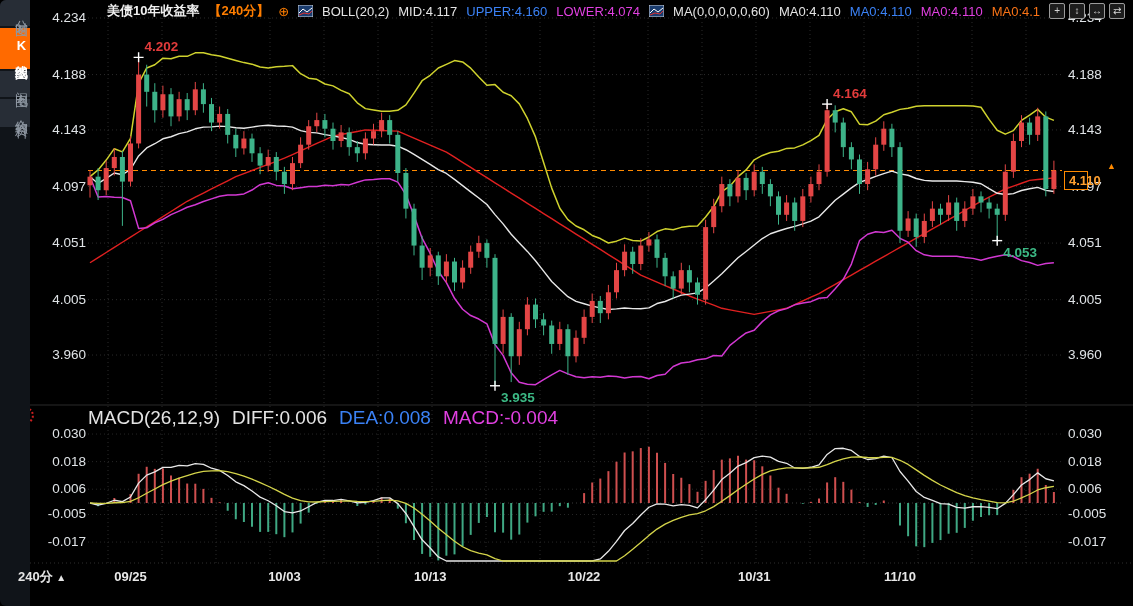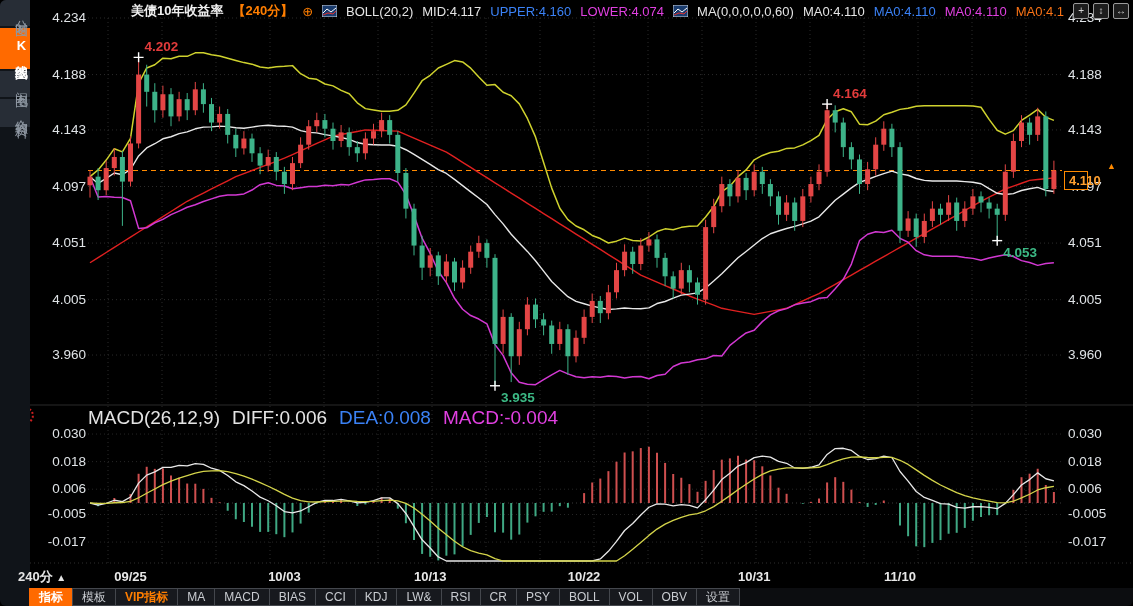--- a/index.html
+++ b/index.html
@@ -6,21 +6,21 @@
   #app{position:relative;width:1133px;height:606px;background:#000;overflow:hidden;
        font-family:"Liberation Sans","DejaVu Sans",sans-serif;border-radius:6px;}
   
   .sidebar{position:absolute;left:0;top:0;width:30px;height:606px;background:#101419;z-index:6;}
   .side-tab{writing-mode:vertical-rl;text-orientation:upright;width:30px;padding:10px 0;
             color:#8f98a3;font-size:13px;text-align:center;letter-spacing:2px;
             background:#272d36;margin-bottom:2px;cursor:pointer;box-sizing:border-box;}
   .side-tab.active{background:#ff6a00;color:#fff;font-weight:bold;}
   
   .header{position:absolute;left:30px;top:0;right:0;height:22px;display:flex;align-items:center;
-          gap:9px;font-size:13px;color:#e4e4e4;padding-left:77px;z-index:5;white-space:nowrap;margin-left:24px;}
+          gap:9px;font-size:13px;color:#e4e4e4;padding-left:77px;z-index:5;white-space:nowrap;}
   .hd-title{font-weight:bold;color:#f0f0f0;}
   .hd-orange{color:#ff7e00;font-weight:bold;}
   .hd-yellow{color:#3b82f6;}
   .hd-magenta{color:#e040e0;}
   .hd-green{color:#f97316;}
   .plus-ic{color:#ff7e00;font-size:13px;}
   .mini-chart-ic{width:15px;height:12px;display:inline-block;}
   .win-icons{margin-left:auto;margin-right:66px;display:flex;gap:4px;}
   .win-icon{width:14px;height:14px;border:1px solid #9a9a9a;color:#d5d5d5;font-size:10px;
             line-height:13px;text-align:center;border-radius:2px;background:#1d1d1d;cursor:pointer;}
@@ -556,32 +556,14 @@
     <div class="ptag-arrow">▲</div>
     <div class="ptag">4.110</div>
   </div>
 
   <div class="tf-footer">
     <span>240分</span>
     <span style="font-size:10px;">▲</span>
   </div>
 
 
-  <div class="toolbar">
-    <div class="tb-cell active">指标</div>
-    <div class="tb-cell">模板</div>
-    <div class="tb-cell vip">VIP指标</div>
-    <div class="tb-cell">MA</div>
-    <div class="tb-cell">MACD</div>
-    <div class="tb-cell">BIAS</div>
-    <div class="tb-cell">CCI</div>
-    <div class="tb-cell">KDJ</div>
-    <div class="tb-cell">LW&amp;</div>
-    <div class="tb-cell">RSI</div>
-    <div class="tb-cell">CR</div>
-    <div class="tb-cell">PSY</div>
-    <div class="tb-cell">BOLL</div>
-    <div class="tb-cell">VOL</div>
-    <div class="tb-cell">OBV</div>
-    <div class="tb-cell">设置</div>
-  </div>
 
 </div>
 
 </body></html>

